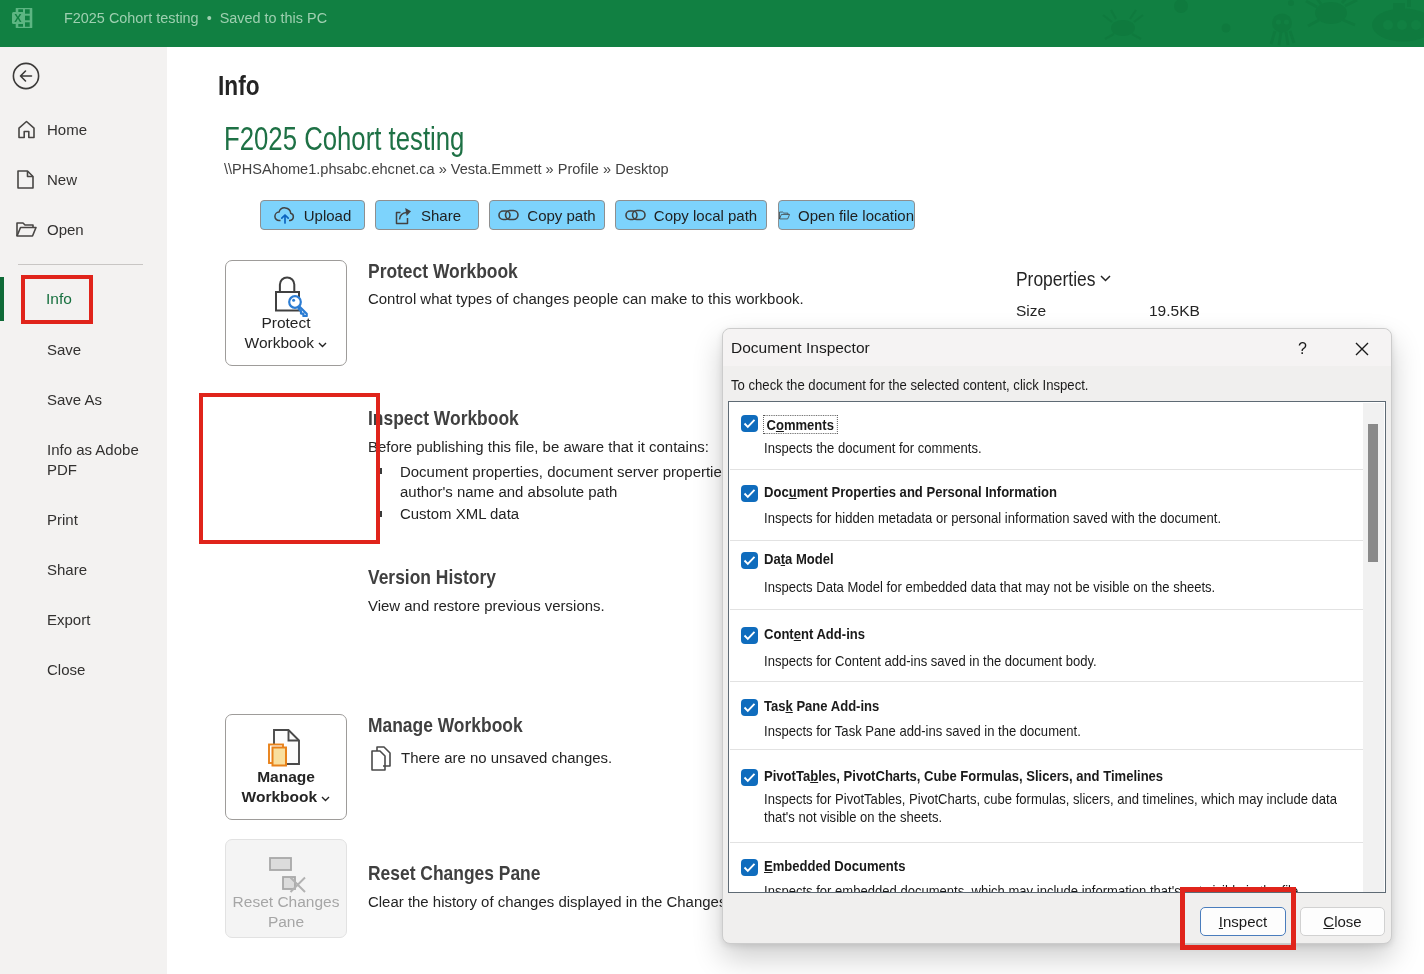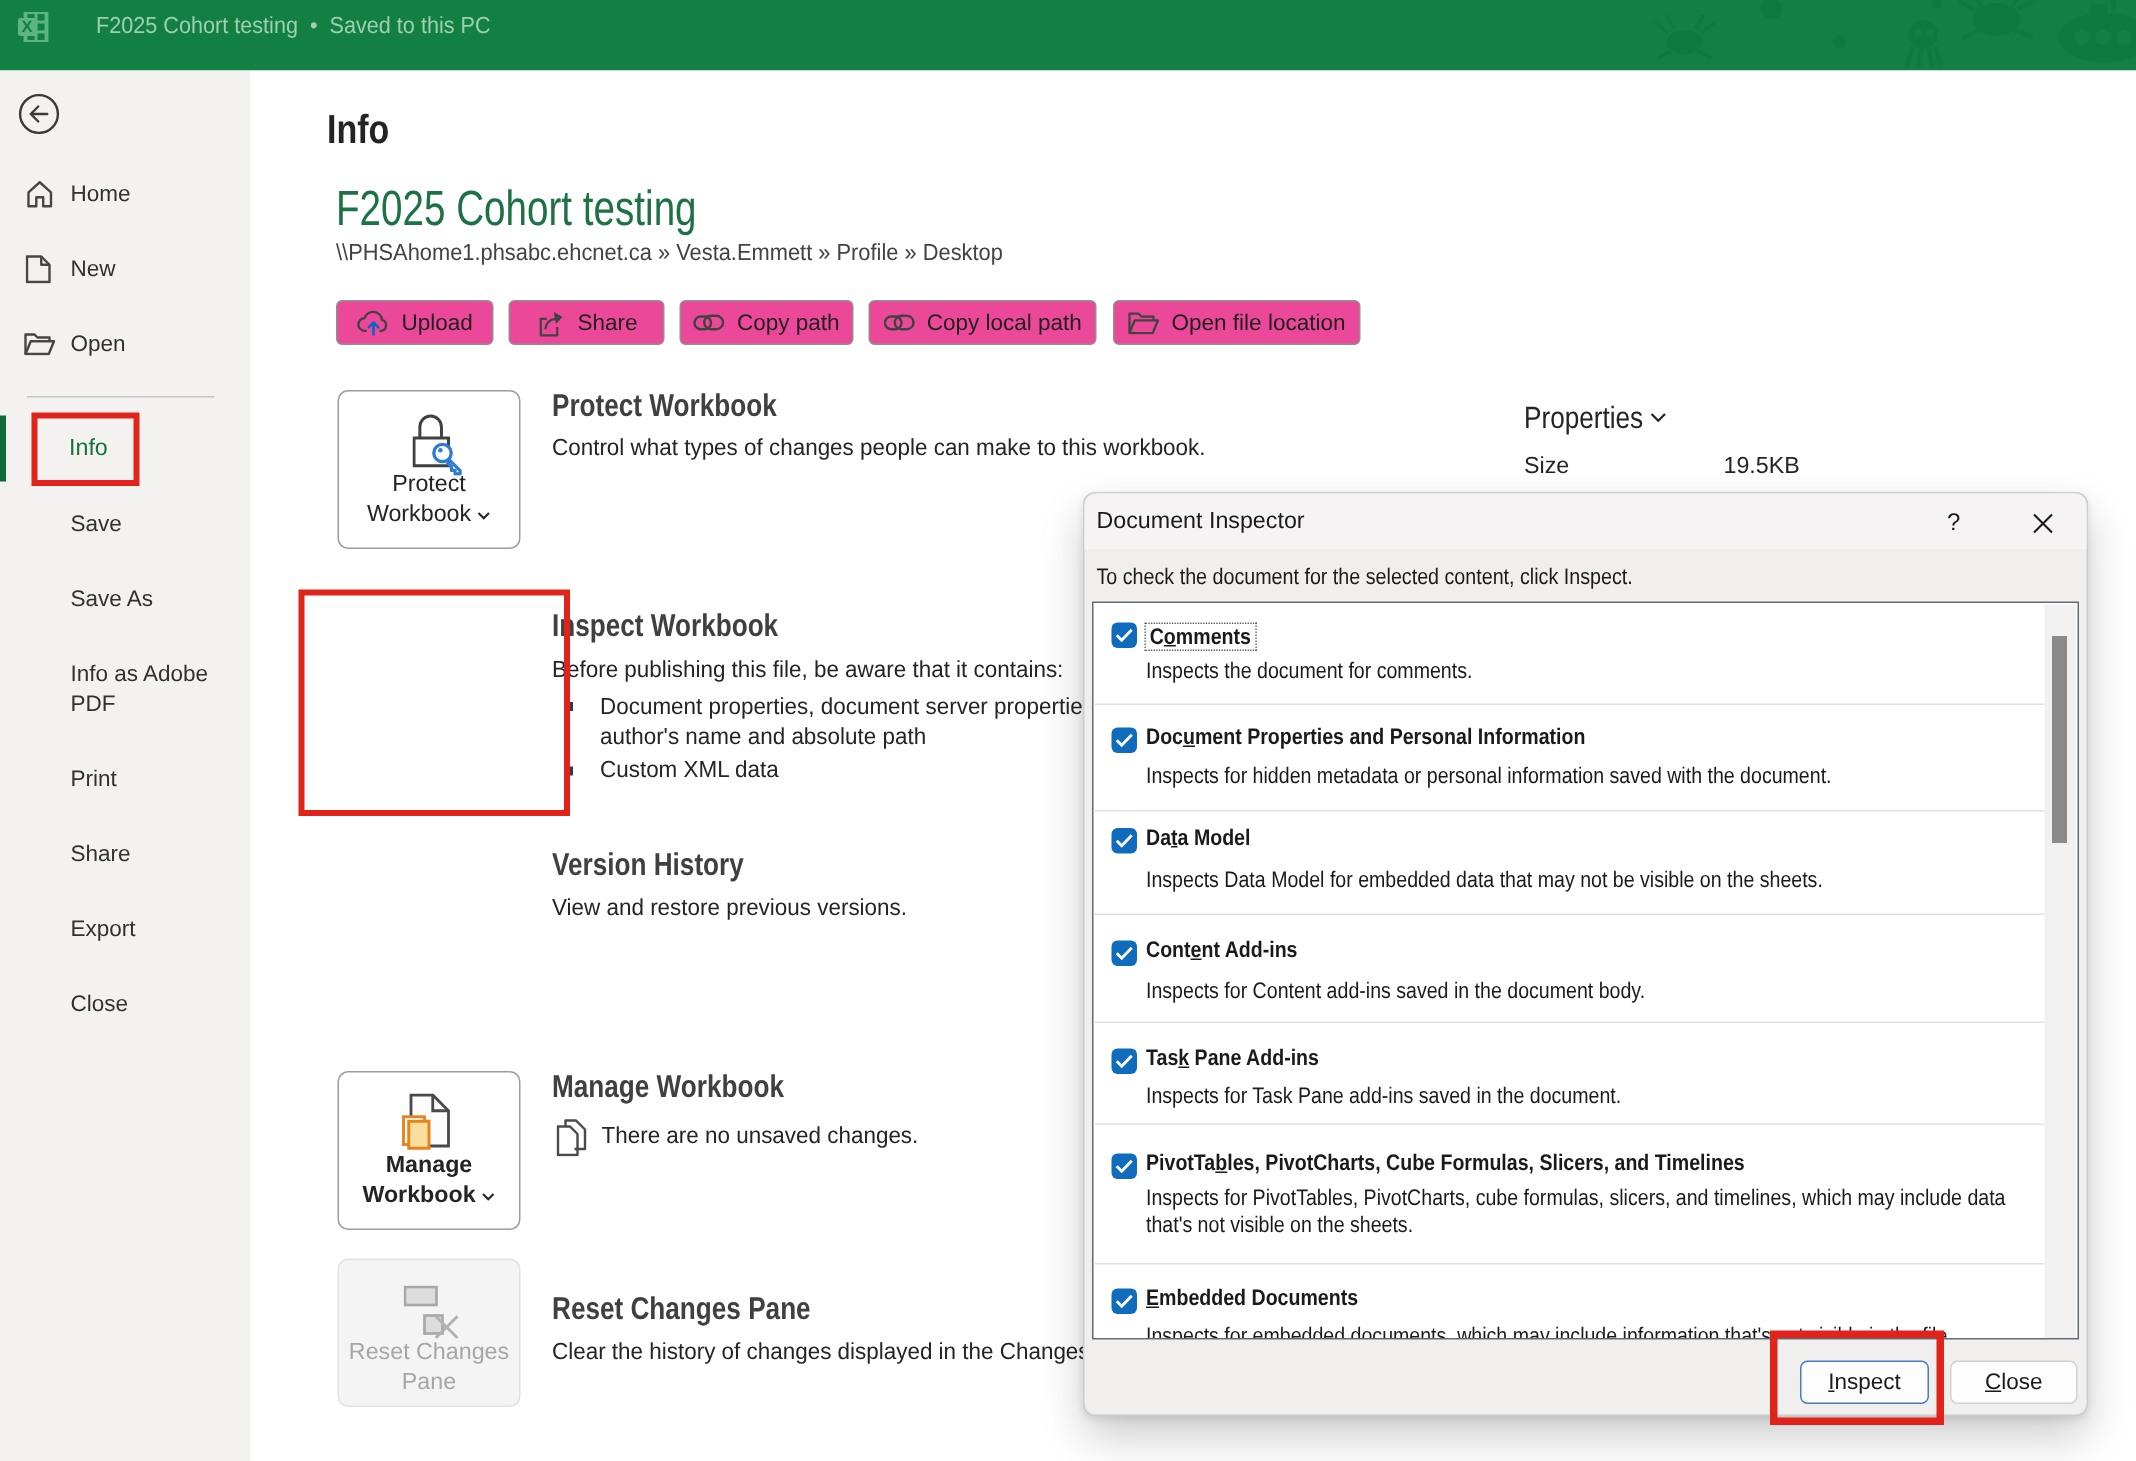--- a/index.html
+++ b/index.html
@@ -19,21 +19,21 @@
 #nav-sep { position:absolute; left:18px; top:217px; width:125px; height:1px; background:#c8c6c4; }
 #info-accent { position:absolute; left:0; top:230px; width:4px; height:44px; background:#0e6a37; }
 #nav-info { position:absolute; left:46px; top:243px; font-size:15.5px; color:#17703f; }
 
 
 #main { position:absolute; left:167px; top:47px; width:1257px; height:927px; background:#ffffff; }
 h1#info-h { position:absolute; left:51px; top:24px; font-size:27px; font-weight:bold; color:#242424; transform:scaleX(0.84); transform-origin:left top;}
 #doctitle { position:absolute; left:57px; top:73px; font-size:33px; color:#1e7145; white-space:nowrap; transform:scaleX(0.78); transform-origin:left top; }
 #docpath { position:absolute; left:57px; top:113px; font-size:15.5px; color:#424242; white-space:nowrap; transform:scaleX(0.94); transform-origin:left top;}
 
-.actbtn { position:absolute; top:153px; height:30px; border:1px solid #8f8f8f; border-radius:4px; background:#ec4899; color:#1f1f1f; font-size:15px; display:flex; align-items:center; justify-content:center; gap:8px; white-space:nowrap;}
+.actbtn { position:absolute; top:153px; height:30px; border:1px solid #8f8f8f; border-radius:4px; background:#7dd3fc; color:#1f1f1f; font-size:15px; display:flex; align-items:center; justify-content:center; gap:8px; white-space:nowrap;margin-left:36px;}
 
 .card { position:absolute; left:58px; width:122px; height:106px; background:#fff; border:1px solid #9e9c9a; border-radius:7px; text-align:center; font-size:15.5px; color:#242424; }
 .card .lbl { position:absolute; left:0; right:0; line-height:20px; }
 .sech { position:absolute; left:201px; font-size:21px; font-weight:bold; color:#404040; white-space:nowrap; transform:scaleX(0.83); transform-origin:left top; }
 .sbody { position:absolute; left:201px; font-size:15.5px; color:#242424; white-space:nowrap; transform:scaleX(0.965); transform-origin:left top; }
 .bullet { position:absolute; width:6px; height:6px; background:#3a3a3a; }
 
 #reset-card { background:#f4f4f4; border:1px solid #e2e2e2; color:#a6a6a6; }
 
 
@@ -160,21 +160,21 @@
     </svg>
     Copy path
   </div>
   <div class="actbtn" style="left:412px; width:152px;">
     <svg width="21" height="12" viewBox="0 0 21 12">
       <rect x="1" y="2" width="11" height="8.5" rx="4.2" fill="none" stroke="#424242" stroke-width="1.6"></rect>
       <rect x="7.5" y="1.5" width="12.5" height="9" rx="4.5" fill="none" stroke="#424242" stroke-width="1.6"></rect>
     </svg>
     Copy local path
   </div>
-  <div class="actbtn" style="left:575px; width:165px;">
+  <div class="actbtn" style="left:575px; width:137px;">
     <svg width="21" height="15" viewBox="0 0 21 15">
       <path d="M1 14 V1 H7 L9 3 H17 V5.5" fill="none" stroke="#424242" stroke-width="1.5" stroke-linejoin="round"></path>
       <path d="M1 14 L4.5 5.5 H20 L16.5 14 Z" fill="none" stroke="#424242" stroke-width="1.5" stroke-linejoin="round"></path>
     </svg>
     Open file location
   </div>
 
   <div class="card" style="top:213px;">
     <svg style="position:absolute; left:49px; top:15px;" width="34" height="41" viewBox="0 0 34 41">
       <path d="M4.9 16 V8.6 A7.2 7.2 0 0 1 19.3 8.6 V16" fill="none" stroke="#404040" stroke-width="2"></path>

